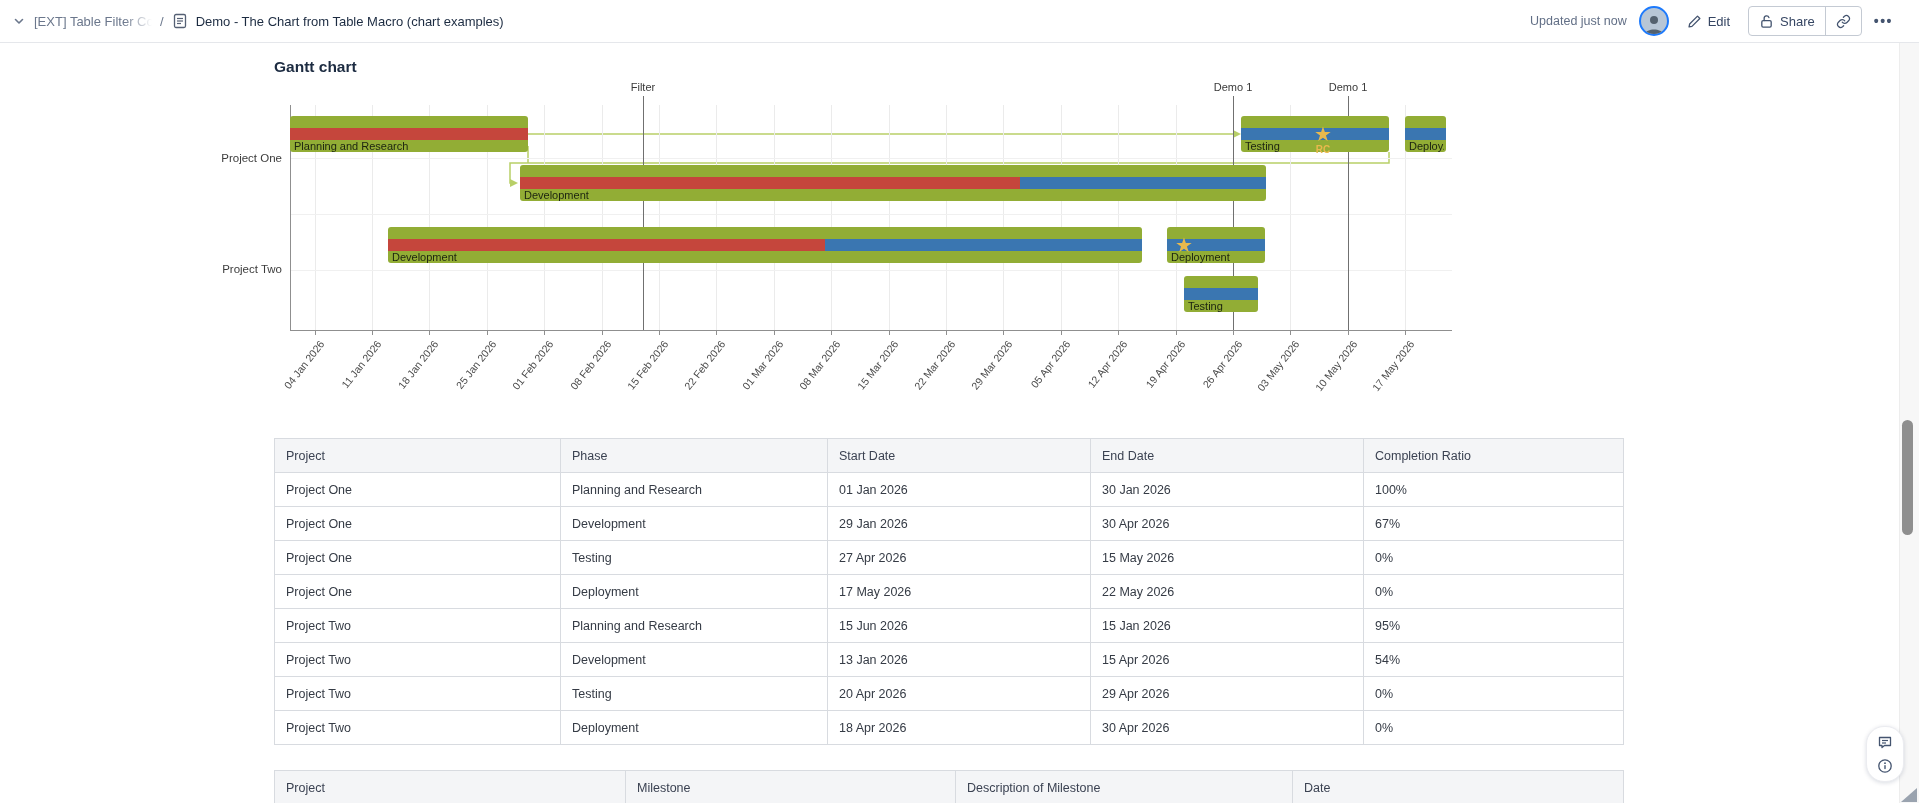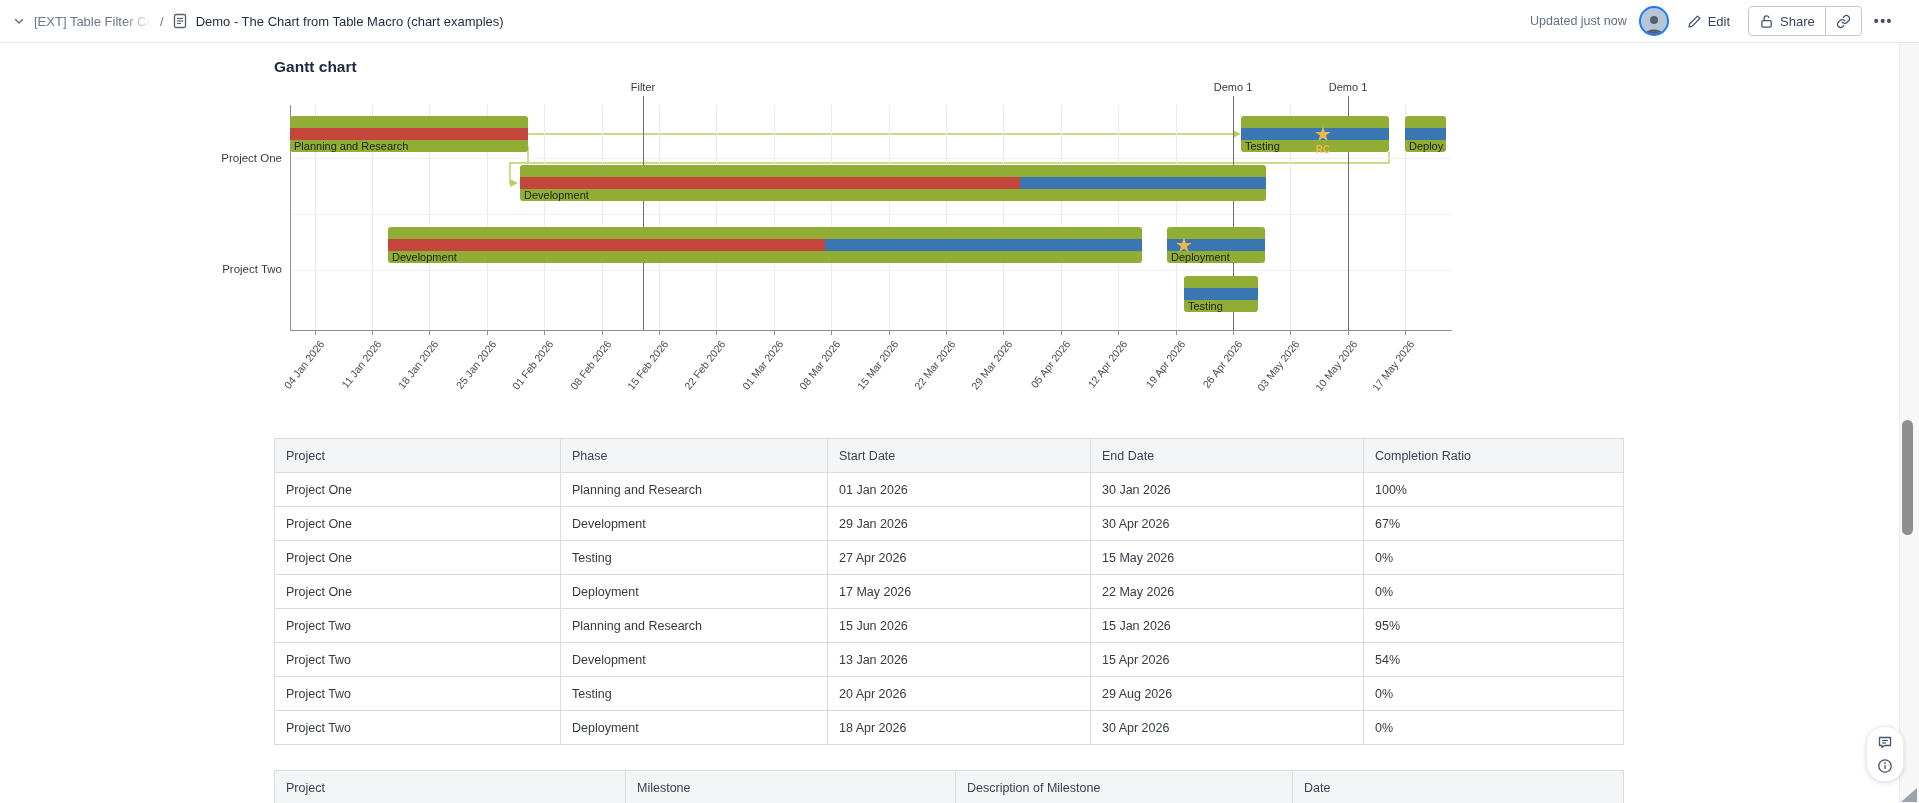--- a/index.html
+++ b/index.html
@@ -312,21 +312,21 @@
         <td>Project Two</td>
         <td>Development</td>
         <td>13 Jan 2026</td>
         <td>15 Apr 2026</td>
         <td>54%</td>
       </tr>
       <tr>
         <td>Project Two</td>
         <td>Testing</td>
         <td>20 Apr 2026</td>
-        <td>29 Aug 2026</td>
+        <td>29 Apr 2026</td>
         <td>0%</td>
       </tr>
       <tr>
         <td>Project Two</td>
         <td>Deployment</td>
         <td>18 Apr 2026</td>
         <td>30 Apr 2026</td>
         <td>0%</td>
       </tr>
     </tbody>

